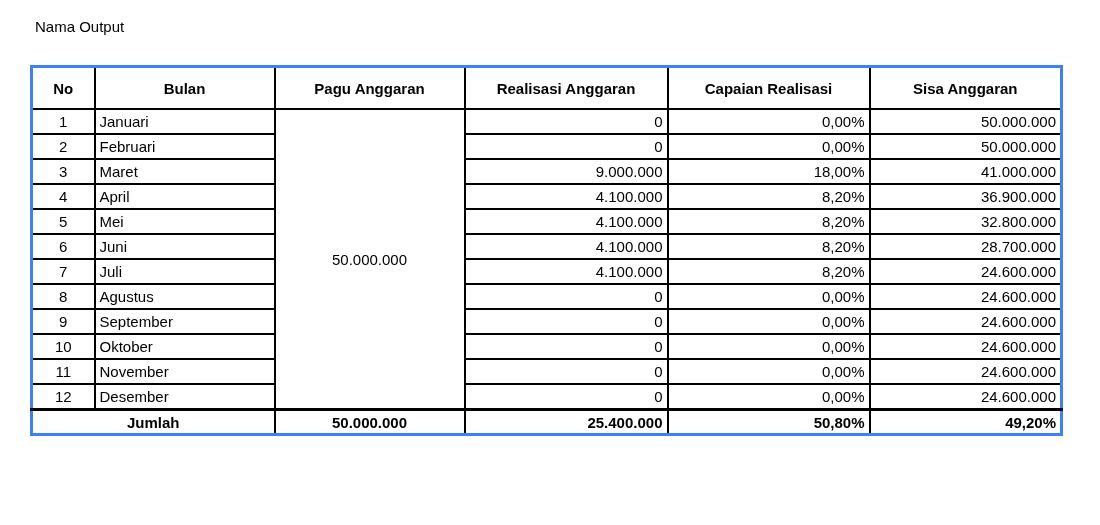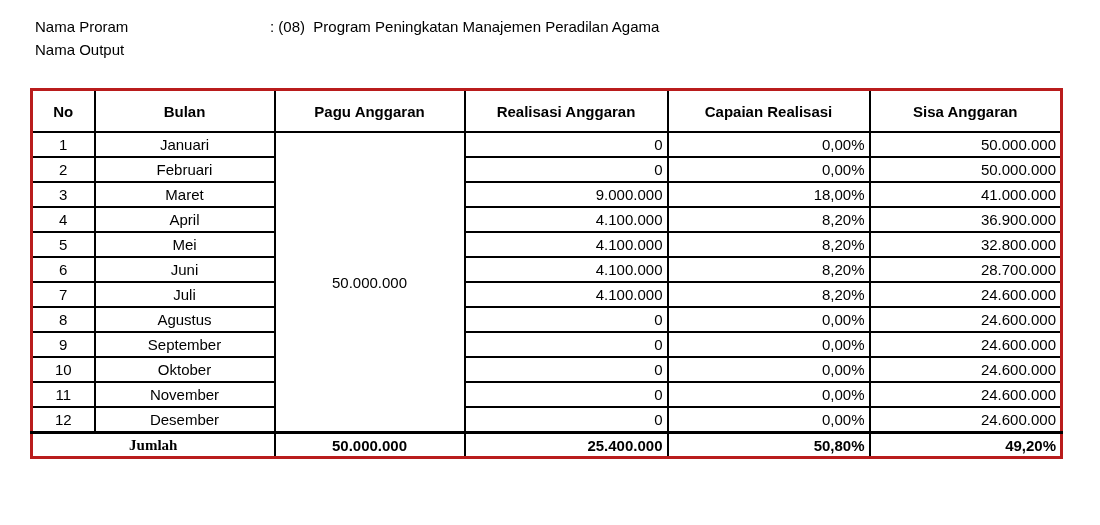--- a/index.html
+++ b/index.html
@@ -34,65 +34,61 @@
   }
   .info-value {
     white-space: pre;
   }
   
   table.budget {
     border-collapse: collapse;
     table-layout: fixed;
     width: 1030px;
     margin-top: 27px;
-    border: 3px solid #b91c1c;
+    border: 3px solid #3b82f6;
   }
   table.budget th,
   table.budget td {
     border: 2px solid #000000;
     font-size: 15px;
     padding: 0 4px;
     overflow: hidden;
     background: #ffffff;
   }
   table.budget th {
     height: 40px;
     font-weight: bold;
     text-align: center;
     vertical-align: middle;
   }
   table.budget td {
     height: 23px;
     vertical-align: middle;
   }
   .c-no     { text-align: center; }
-  .c-bulan  { text-align: center; }
+  .c-bulan  { text-align: left; }
   .c-num    { text-align: right; }
   .c-merged {
     text-align: center;
     vertical-align: middle;
   }
   tr.total-row td {
     font-weight: bold;
     border-top: 3px solid #000000;
     height: 22px;
   }
-  .total-label { text-align: center; font-family: Liberation Serif, serif; }
+  .total-label { text-align: center; }
   .total-pagu  { text-align: center; }
 </style>
 </head>
 <body>
 
 <div class="page">
 
   <div class="info-block">
-    <div class="info-row">
-      <span class="info-label">Nama Proram</span>
-      <span class="info-value">: (08)  Program Peningkatan Manajemen Peradilan Agama</span>
-    </div>
     <div class="info-row">
     </div>
     <div class="info-row">
       <span class="info-label">Nama Output</span>
     </div>
   </div>
 
   <table class="budget">
     <colgroup>
       <col style="width:63px">

